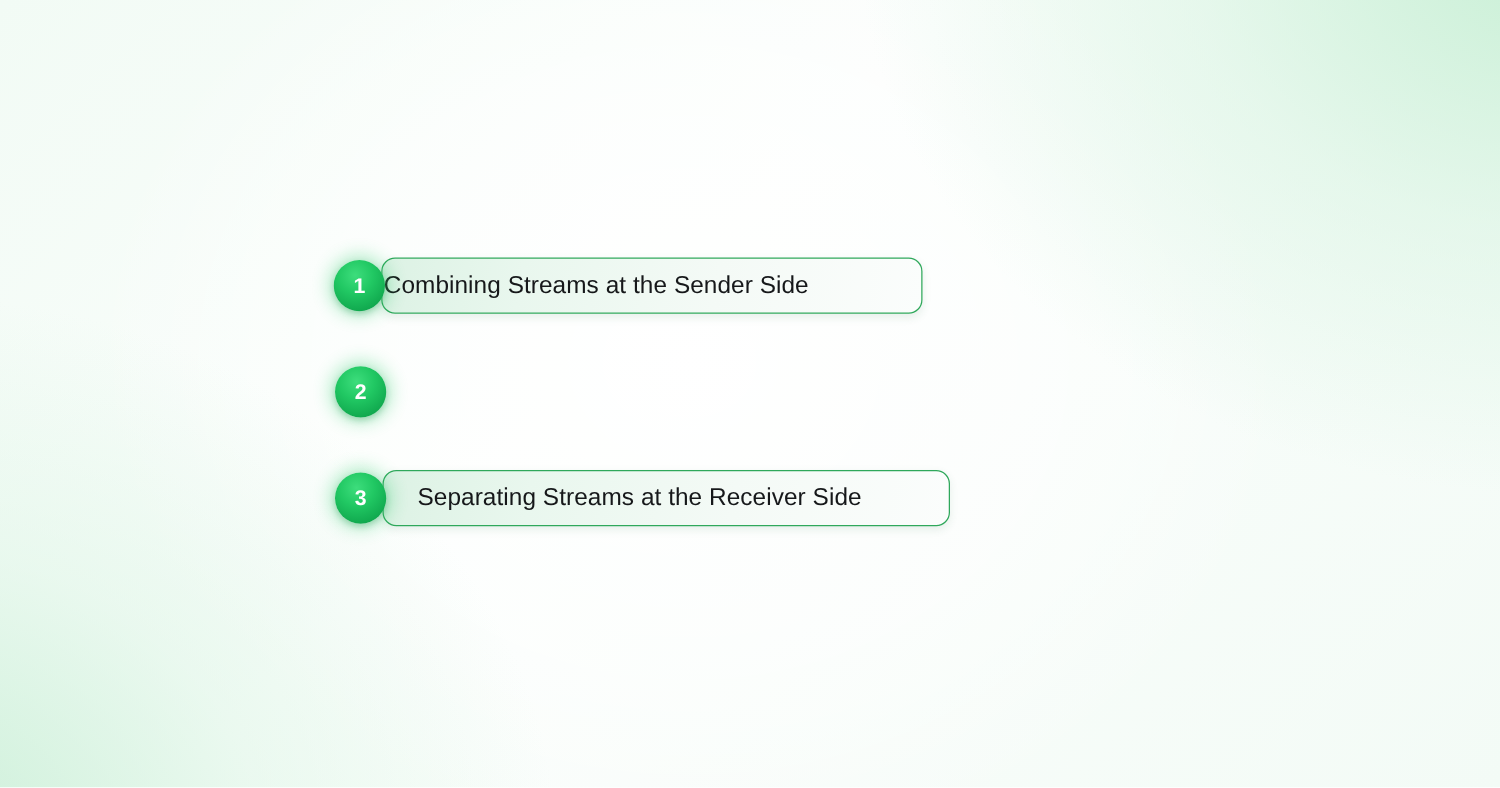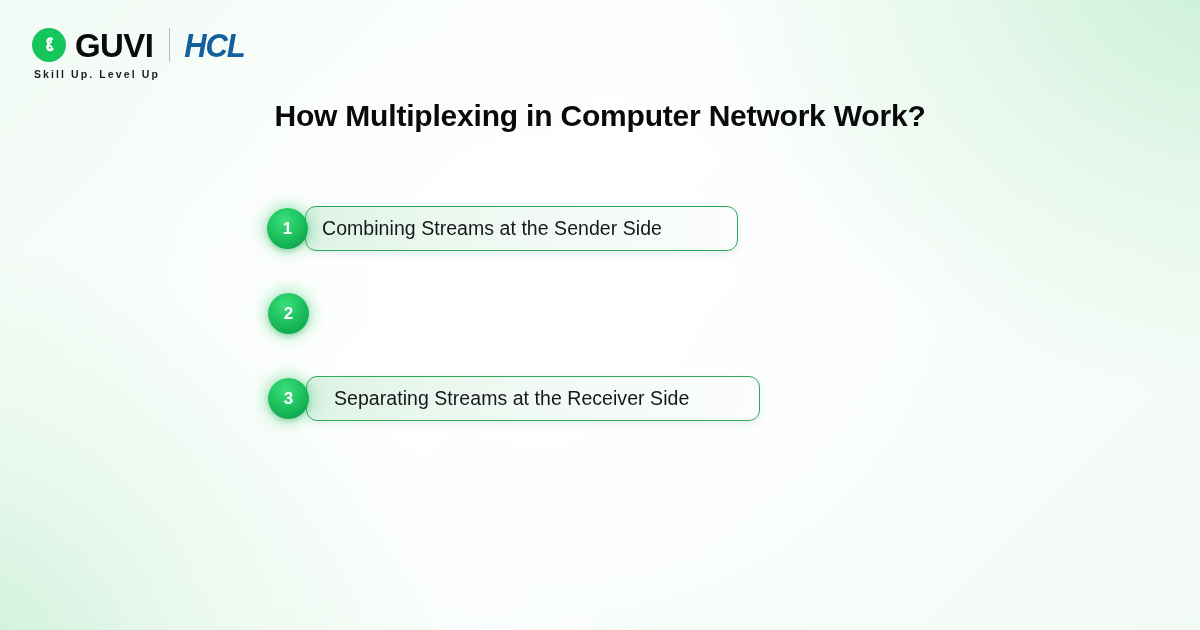--- a/index.html
+++ b/index.html
@@ -84,53 +84,36 @@
     box-shadow:0 0 13px 5px rgba(45,205,110,0.30),
                0 2px 5px rgba(20,120,60,0.30);
     display:flex; align-items:center; justify-content:center;
     color:#ffffff; font-size:17px; font-weight:bold;
     z-index:3;
   }
 
   
   .step-1 .step-pill  { left:305px; width:433px; }
   .step-1 .step-badge { left:267px; }
-  .step-1 .step-label { margin-left:16px; }
+  .step-1 .step-label { margin-left:1px; }
 
   .step-2 .step-pill  { left:307px; width:649px; }
   .step-2 .step-badge { left:268px; }
   .step-2 .step-label { margin-left:20px; }
 
   .step-3 .step-pill  { left:306px; width:454px; }
   .step-3 .step-badge { left:268px; }
   .step-3 .step-label { margin-left:27px; }
 </style>
 </head>
 <body>
 
 <div id="canvas">
 
-  <div id="brand">
-    <div class="brand-row">
-      <span class="guvi-mark">
-        <svg width="21" height="21" viewBox="0 0 24 24" aria-hidden="true">
-          <path d="M15.2 4.6c-1.0-1.0-2.6-1.2-3.9-0.5C9.9 4.9 9.2 6.4 9.5 7.9c0.25 1.25 1.2 2.2 2.4 2.5
-                   -1.35 0.35-2.4 1.45-2.65 2.85c-0.3 1.7 0.6 3.4 2.2 4.05c1.6 0.65 3.45 0.1 4.4-1.3" fill="none" stroke="#ffffff" stroke-width="2.0" stroke-linecap="round"></path>
-          <circle cx="12.0" cy="7.5" r="1.85" fill="none" stroke="#ffffff" stroke-width="2.0"></circle>
-          <circle cx="12.2" cy="14.6" r="2.25" fill="none" stroke="#ffffff" stroke-width="2.0"></circle>
-        </svg>
-      </span>
-      <span class="guvi-word">GUVI</span>
-      <span class="brand-divider"></span>
-      <span class="hcl-word">HCL</span>
-    </div>
-    <div class="tagline">Skill Up. Level Up</div>
-  </div>
 
-  <h1 id="title">How Multiplexing in Computer Network Work?</h1>
 
   <div id="steps">
 
     <div class="step step-1">
       <div class="step-pill">
         <span class="step-label">Combining Streams at the Sender Side</span>
       </div>
       <div class="step-badge">1</div>
     </div>
 

